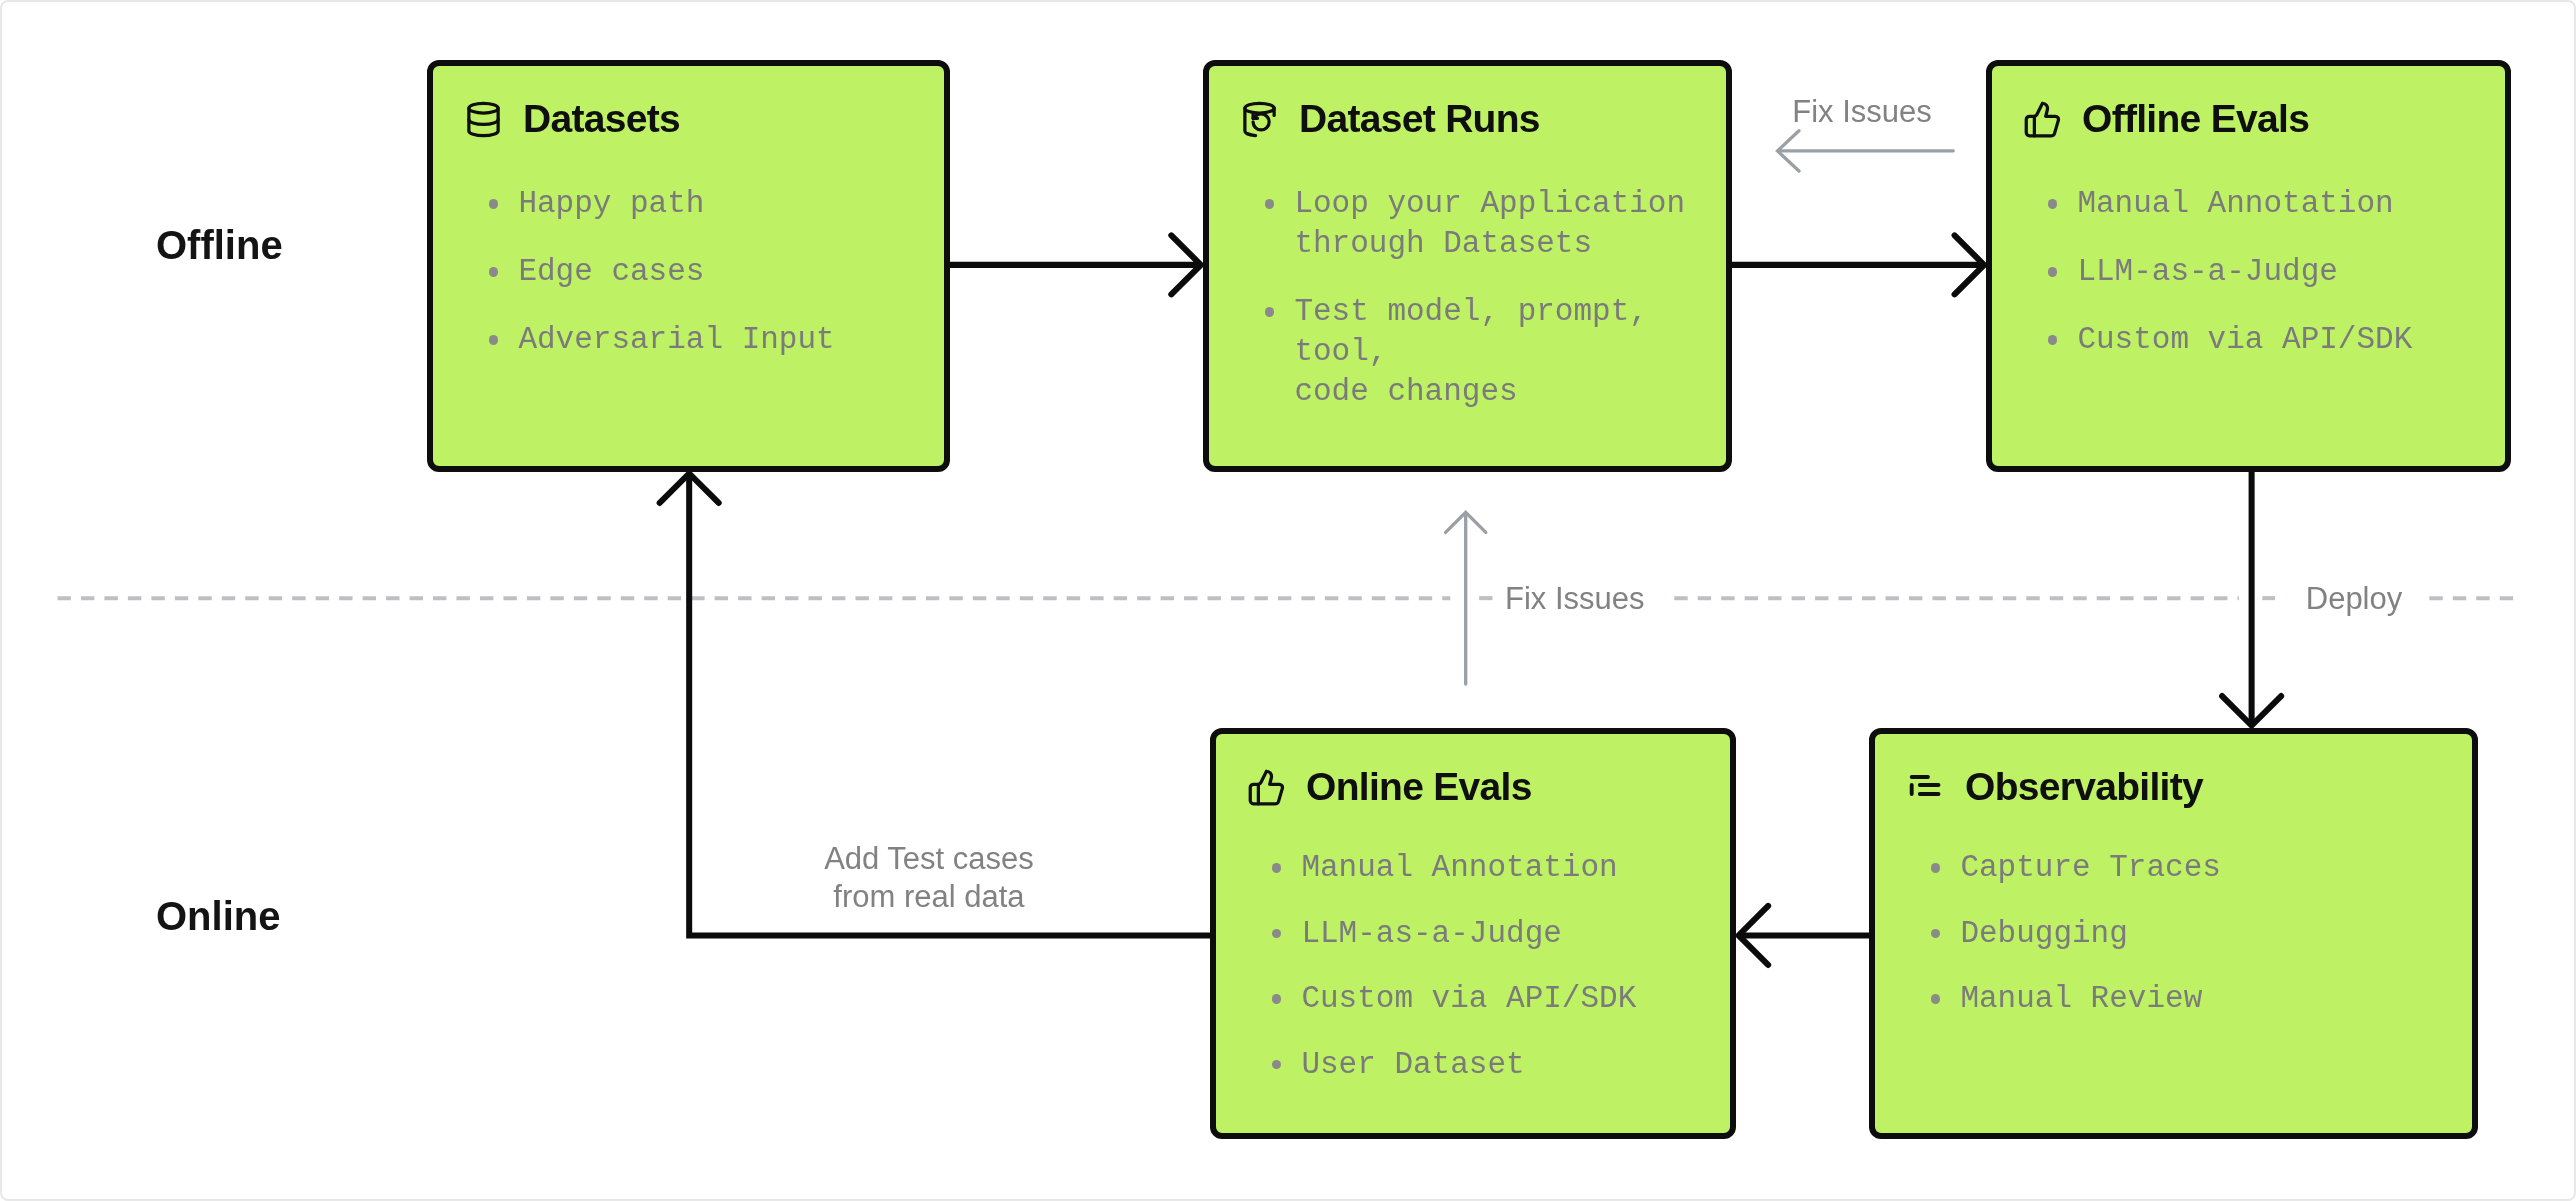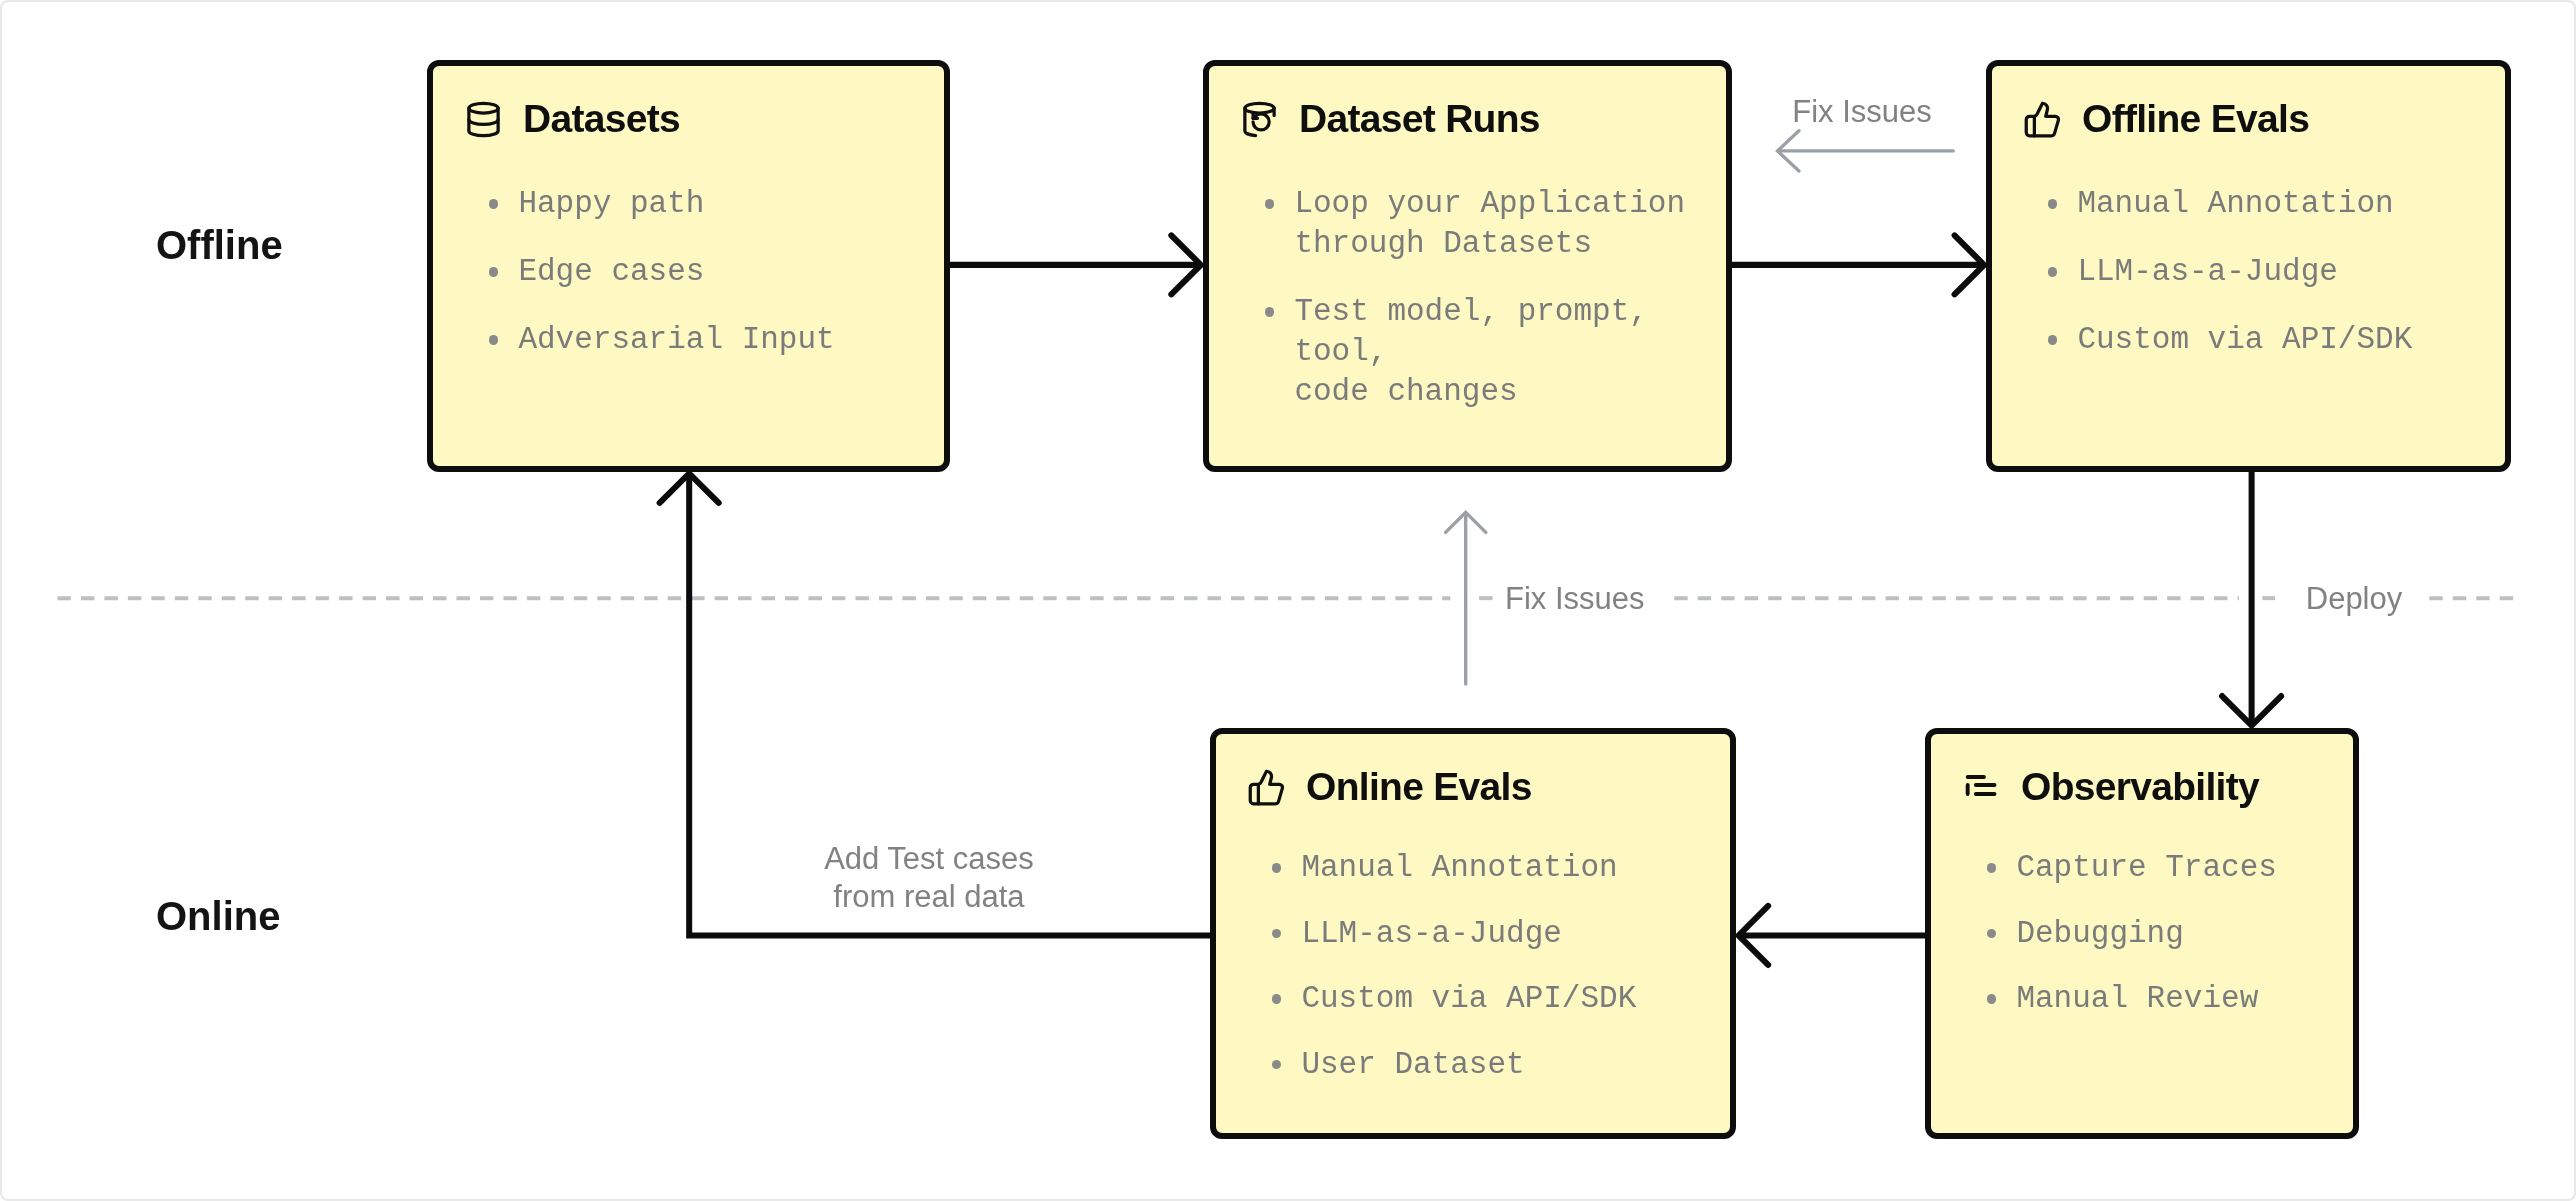--- a/index.html
+++ b/index.html
@@ -14,21 +14,21 @@
     position: absolute; inset: 0;
     border: 2px solid #e8e8e8;
     border-radius: 8px;
     box-sizing: border-box;
     pointer-events: none;
   }
   .arrow-layer { position: absolute; left: 0; top: 0; }
 
   .node {
     position: absolute;
-    background: #fef9c3;
+    background: #bef264;
     border: 6px solid #0d0d0d;
     border-radius: 12px;
     box-sizing: border-box;
   }
   .node-header {
     display: flex; align-items: center;
     margin: 31px 0 0 31px; gap: 20px;
   }
   .node-icon { width: 39px; height: 39px; flex: none; color: #0f0f0f; }
   .node-icon svg { width: 39px; height: 39px; display: block; }
@@ -223,21 +223,21 @@
       <span class="dot"></span>
       <span class="bullet-text">Custom via API/SDK</span>
       </li>
     <li class="bullet" style="margin-bottom:25.5px;">
       <span class="dot"></span>
       <span class="bullet-text">User Dataset</span>
       </li>
   </ul>
 </div>
 
-<div class="node" style="left:1925px; top:728px; width:434px; height:411px;">
+<div class="node" style="left:1869px; top:728px; width:609px; height:411px;">
   <div class="node-header">
     <span class="node-icon">
       <svg viewBox="0 0 24 24" fill="none" stroke="currentColor" stroke-width="2.4" stroke-linecap="round" stroke-linejoin="round">
         <path d="M3.5 5.5h10"></path>
         <path d="M3.5 10.5V16"></path>
         <path d="M8.5 10.5H20"></path>
         <path d="M8.5 16H20"></path>
       </svg>
     </span>
     <span class="node-title">Observability</span>

